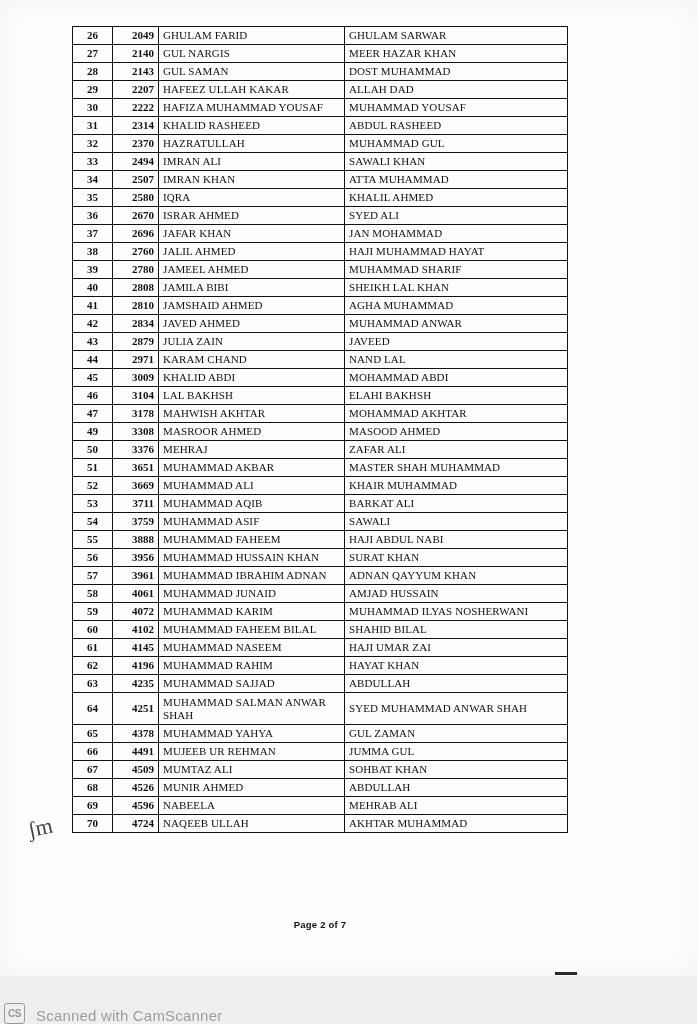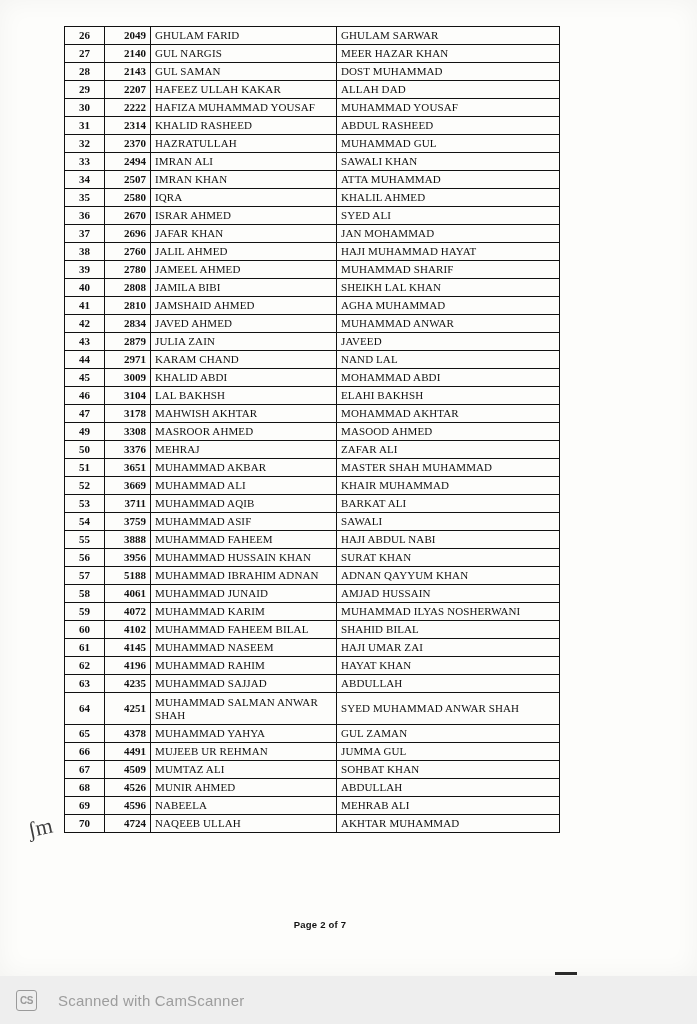--- a/index.html
+++ b/index.html
@@ -17,21 +17,21 @@
   .page {
     position: absolute;
     top: 0; left: 0;
     width: 697px;
     height: 1024px;
     background: #fdfdfb;
   }
   .sheet {
     position: absolute;
     top: 26px;
-    left: 64px;
+    left: 72px;
     width: 496px;
   }
   table.roster {
     border-collapse: collapse;
     width: 100%;
     table-layout: fixed;
   }
   table.roster td {
     border: 1px solid #111;
     padding: 1px 4px;
@@ -106,40 +106,40 @@
     background: #2b2b2b;
   }
   .watermark-bar {
     position: absolute;
     left: 0;
     bottom: 0;
     width: 697px;
     height: 48px;
     background: #eeeeee;
     display: flex;
-    align-items: center;
-    padding-left: 16px;
+    align-items: flex-end;
+    padding-left: 4px;
     box-sizing: border-box;
   }
   .cs-badge {
     width: 19px;
     height: 19px;
     border: 1.6px solid #9a9a9a;
     border-radius: 3px;
     color: #9a9a9a;
     font-family: "Liberation Sans", sans-serif;
     font-size: 10px;
     font-weight: bold;
     display: flex;
     align-items: center;
     justify-content: center;
     letter-spacing: -0.5px;
   }
   .cs-text {
-    margin-left: 21px;
+    margin-left: 11px;
     font-family: "Liberation Sans", sans-serif;
     font-size: 15px;
     color: #9d9d9d;
     letter-spacing: 0.2px;
   }
   .edge-shadow {
     position: absolute;
     top: 0; left: 0;
     width: 697px;
     height: 976px;
@@ -330,21 +330,21 @@
             <td class="c-father">HAJI ABDUL NABI</td>
           </tr>
           <tr>
             <td class="c-sr">56</td>
             <td class="c-roll">3956</td>
             <td class="c-name">MUHAMMAD HUSSAIN KHAN</td>
             <td class="c-father">SURAT KHAN</td>
           </tr>
           <tr>
             <td class="c-sr">57</td>
-            <td class="c-roll">5188</td>
+            <td class="c-roll">3961</td>
             <td class="c-name">MUHAMMAD IBRAHIM ADNAN</td>
             <td class="c-father">ADNAN QAYYUM KHAN</td>
           </tr>
           <tr>
             <td class="c-sr">58</td>
             <td class="c-roll">4061</td>
             <td class="c-name">MUHAMMAD JUNAID</td>
             <td class="c-father">AMJAD HUSSAIN</td>
           </tr>
           <tr>

